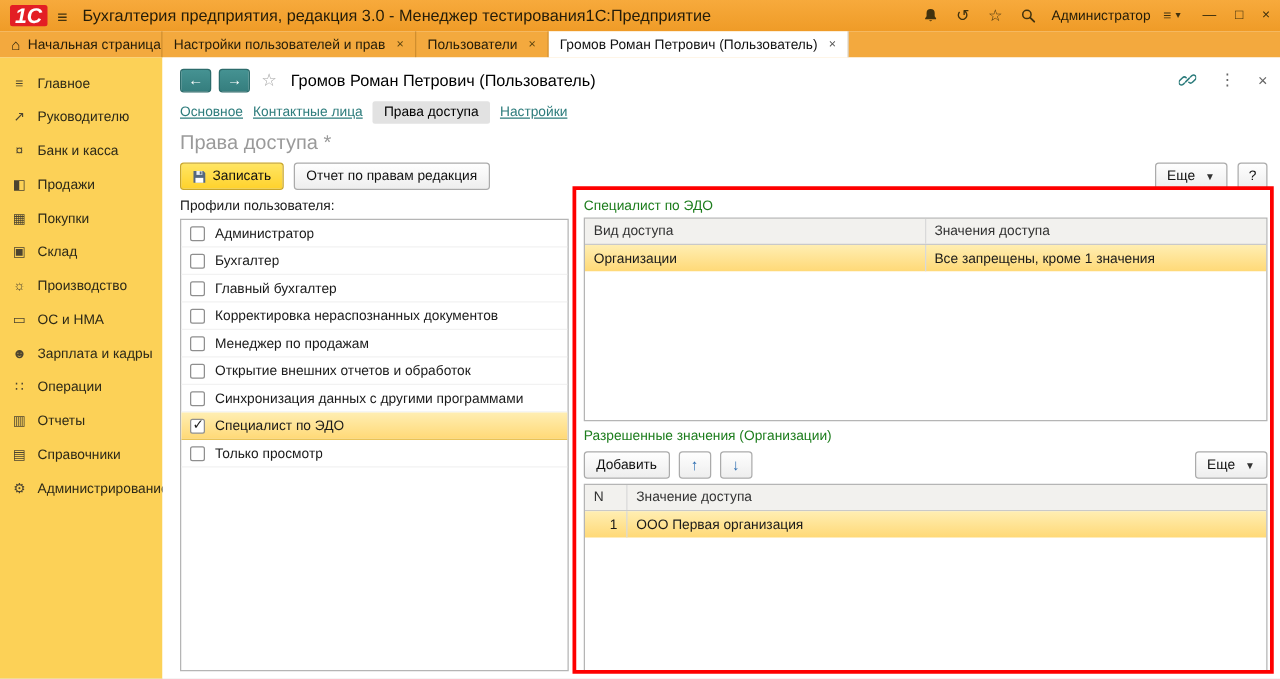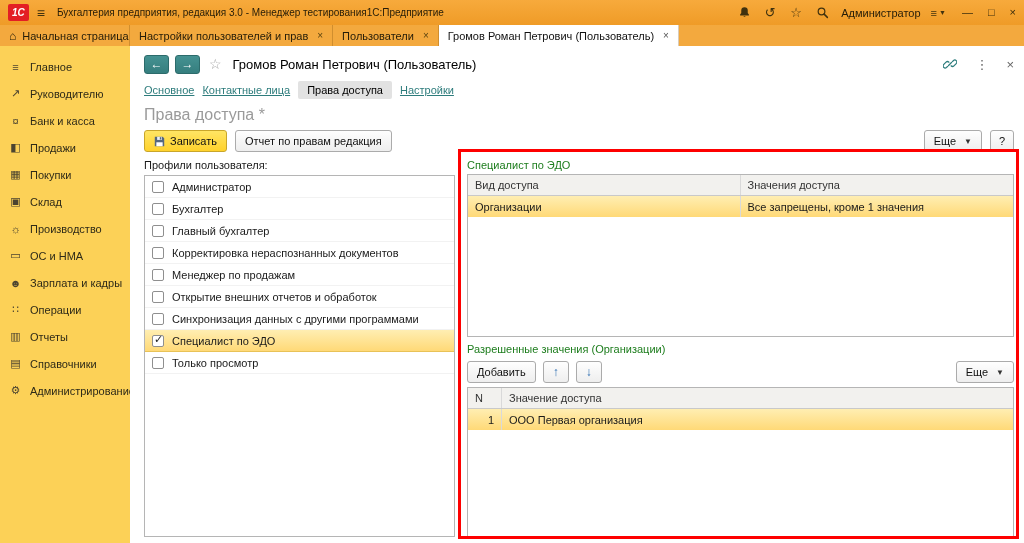--- a/index.html
+++ b/index.html
@@ -1,23 +1,23 @@
 <!DOCTYPE html>
 <html><head>
 <meta charset="utf-8">
 <style>
   *{box-sizing:border-box;margin:0;padding:0}
   body{margin:0;background:#888;font-family:"Liberation Sans","DejaVu Sans",sans-serif}
   .app{position:relative;width:1024px;height:543px;background:#fff;overflow:hidden;font-size:11px;color:#1a1a1a}
 
   
   .titlebar{height:25px;background:linear-gradient(#f7aa3c,#ef9b27);display:flex;align-items:center;padding:0 8px;gap:8px}
-  .logo{background:#e31e24;color:#fff;font-weight:bold;font-style:italic;font-size:10px;line-height:15px;padding:1px 4px;border-radius:2px;flex:none}
+  .logo{background:#e31e24;color:#fff;font-weight:bold;font-style:italic;font-size:17px;line-height:15px;padding:1px 4px;border-radius:2px;flex:none}
   .burger{font-size:14px;color:#41320e;cursor:pointer}
-  .win-title{font-size:10px;color:#241c08;margin-left:4px;white-space:nowrap}
+  .win-title{font-size:13px;color:#241c08;margin-left:4px;white-space:nowrap}
   .tb-spacer{flex:1}
   .tb-ico{display:flex;align-items:center;justify-content:center;color:#41320e;font-size:13px;width:18px;cursor:pointer}
   .tb-user{font-size:11px;color:#241c08;margin:0 2px;cursor:pointer}
   .svc{display:flex;align-items:center;gap:2px;cursor:pointer;color:#41320e}
   .svc .caret{font-size:7px}
   .win-controls{display:flex;gap:15px;margin-left:8px;align-items:center}
   .win-controls .wc{font-size:11px;color:#3a2d0c;cursor:pointer;line-height:1}
 
   
   .tabbar{height:21px;background:#f3a93e;display:flex;align-items:stretch}

